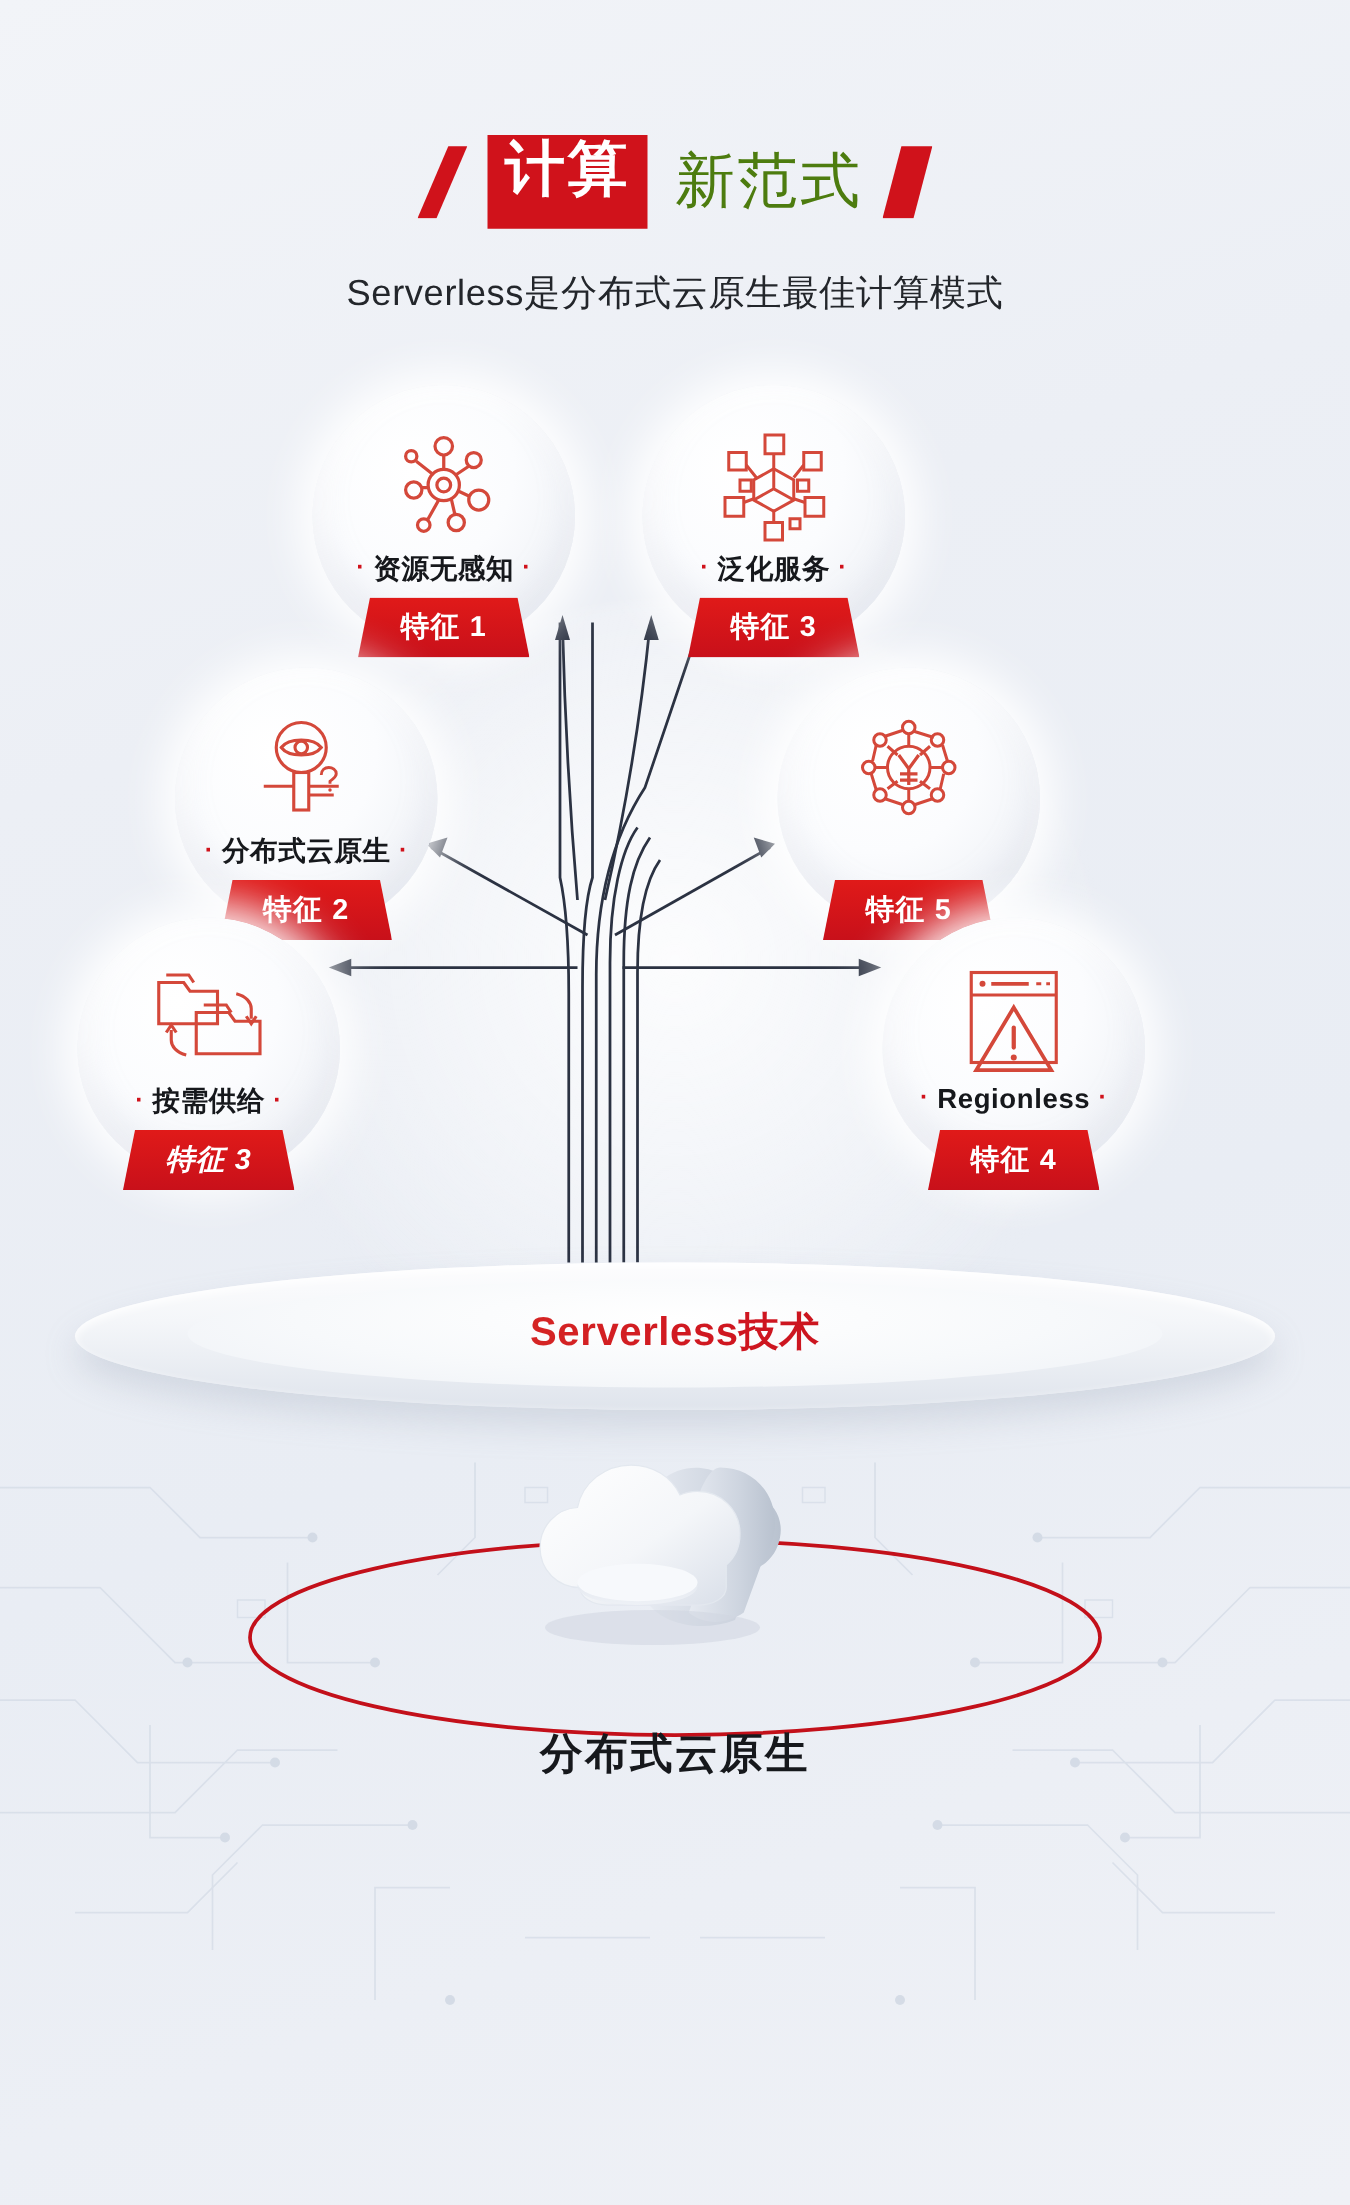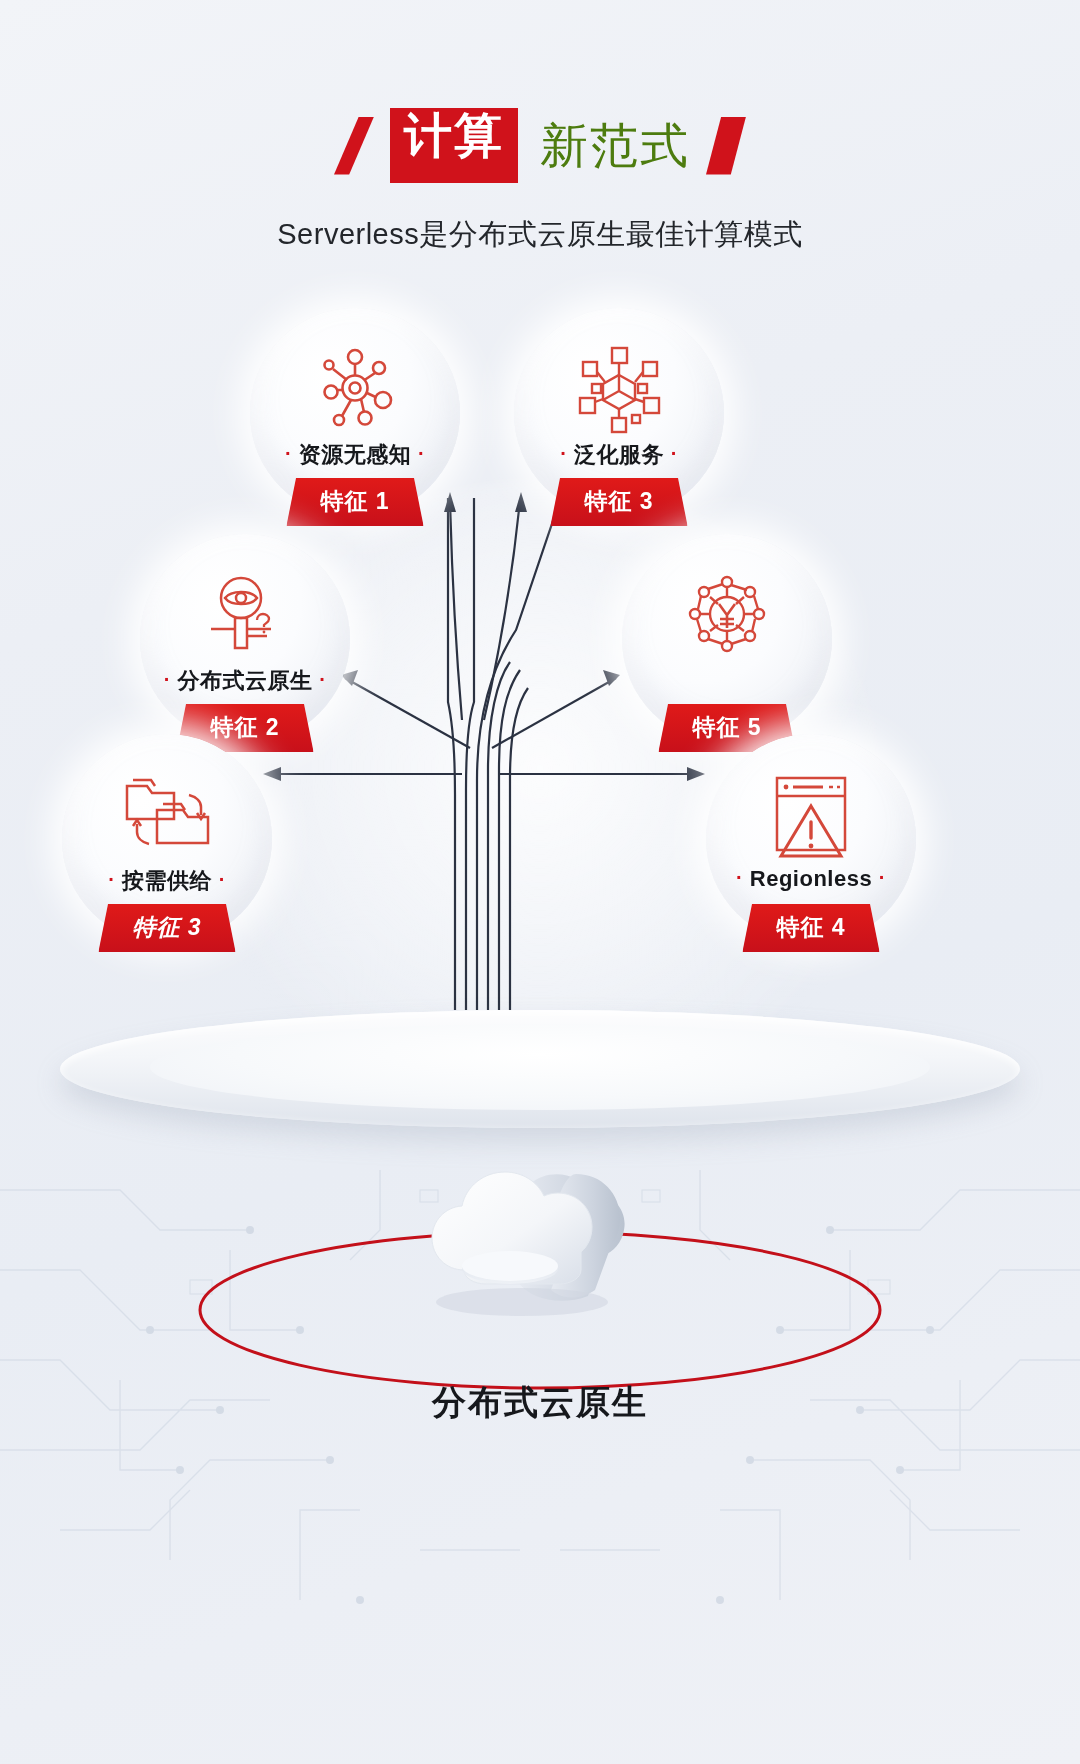--- a/index.html
+++ b/index.html
@@ -299,20 +299,21 @@
       <span class="dot">·</span>
       <span>Regionless</span>
       <span class="dot">·</span>
     </div>
     <div class="badge">特征 4</div>
   </div>
 
   <div id="platform">
     <div class="disk"></div>
     <div class="disk2"></div>
+    <div id="platform-label">Serverless技术</div>
   </div>
 </div>
 
 <div id="bottom">
 
   <svg id="circuit" viewBox="0 0 1080 480">
     <g stroke="#c9d2df" stroke-width="1.4" fill="none" opacity=".9">
       <path d="M0 60h120l40 40h90M0 140h80l60 60h70M0 230h60l50 50h110M0 320h140l50-50h80"></path>
       <path d="M1080 60H960l-40 40h-90M1080 140h-80l-60 60h-70M1080 230h-60l-50 50h-110M1080 320H940l-50-50h-80"></path>
       <path d="M170 430v-60l40-40h120M910 430v-60l-40-40H750"></path>

